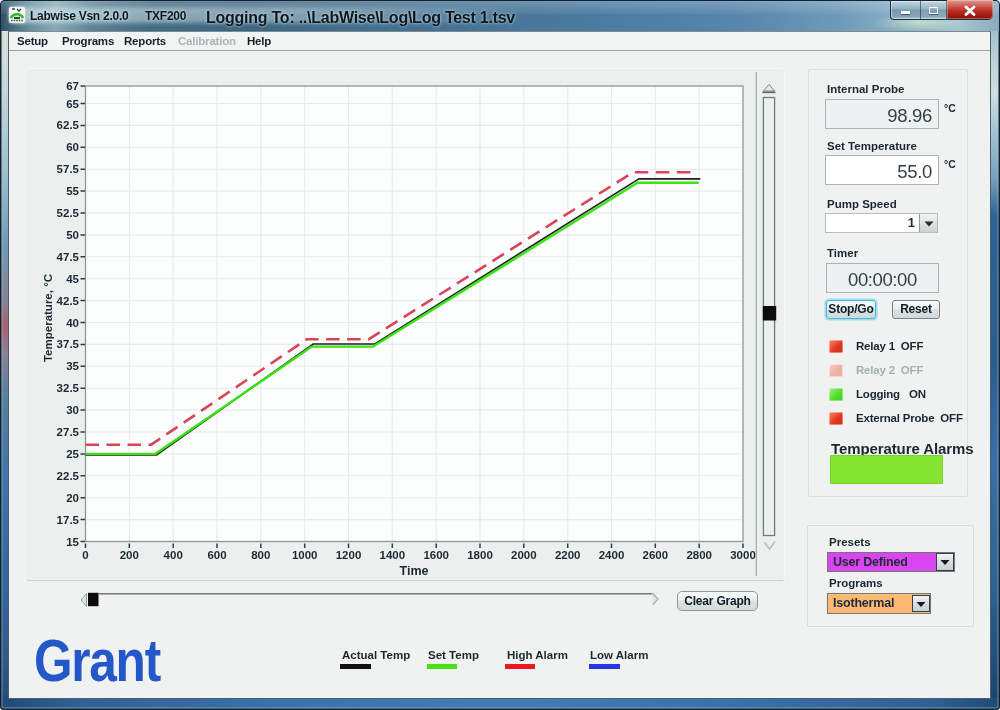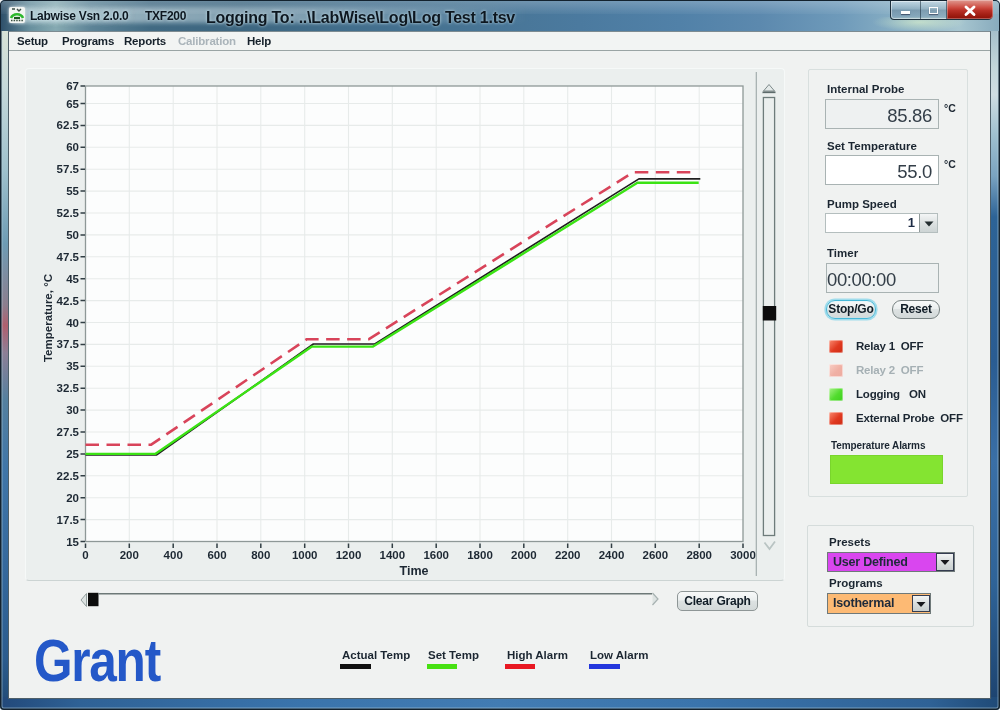--- a/index.html
+++ b/index.html
@@ -1,20 +1,20 @@
 <!DOCTYPE html>
 <html><head><meta charset="utf-8"><title>Labwise</title><style>
 *{margin:0;padding:0;box-sizing:border-box}
 html,body{width:1000px;height:710px;overflow:hidden}
 body{font-family:"Liberation Sans",sans-serif;position:relative;background:#f0f2f1}
 .abs{position:absolute}
 .lbl{position:absolute;font-size:11.5px;font-weight:bold;color:#1b2631;white-space:nowrap}
 .box{position:absolute;border:1px solid #a9b3b3;background:#eef1f1}
 .val{font-size:18.5px;color:#333e48;letter-spacing:-0.3px}
-.btn{position:absolute;border:1px solid #798383;border-radius:9px;background:linear-gradient(#f7f9f9,#ebefef 45%,#dde2e2 50%,#d3d9d9);font-size:12px;letter-spacing:-0.2px;font-weight:bold;color:#101c26;text-align:center}
+.btn{position:absolute;border:1px solid #798383;border-radius:3px;background:linear-gradient(#f7f9f9,#ebefef 45%,#dde2e2 50%,#d3d9d9);font-size:12px;letter-spacing:-0.2px;font-weight:bold;color:#101c26;text-align:center}
 .ind{position:absolute;width:14px;height:13px;border-radius:2px}
 .cmbtxt{position:absolute;font-size:12.5px;font-weight:bold;color:#1e2a3a;letter-spacing:-0.2px}
 </style></head><body>
 
 <div class="abs" style="left:0;top:0;width:1000px;height:710px;background:#3a6e9e;border-radius:5px 5px 4px 4px"></div>
 <div class="abs" style="left:1px;top:20px;width:9px;height:679px;background:linear-gradient(180deg,#dce5d6 0%,#c4d8da 10%,#9fc1cd 22%,#6e9cb4 33%,#8c7e8e 42%,#b05f6e 45%,#8d7f96 49%,#54809f 56%,#4076a8 66%,#35699d 80%,#2b5c8e 94%,#224d79 100%)"></div>
 <div class="abs" style="left:989px;top:20px;width:10px;height:679px;background:linear-gradient(180deg,#9db9c6 0%,#c3d6da 7%,#cfdde2 11%,#9fc0cf 17%,#7aa3c0 23%,#2d6396 29%,#2a5c92 50%,#3a6fa6 65%,#2f6397 83%,#1d4470 100%)"></div>
 <div class="abs" style="left:1px;top:697px;width:998px;height:12px;border-radius:0 0 4px 4px;background:linear-gradient(90deg,#22497a 0%,#2f6296 8%,#3a74ac 30%,#427cb3 50%,#3a74ac 70%,#2f6296 93%,#1f4a77 100%)"></div>
 <div class="abs" style="left:0;top:0;width:1000px;height:710px;border-radius:5px 5px 4px 4px;box-shadow:inset 0 0 0 1.5px #13222e,inset 0 0 0 2.5px rgba(190,215,230,.5)"></div>
 <div class="abs" style="left:1px;top:1px;width:998px;height:30px;border-radius:4px 4px 0 0;background:linear-gradient(90deg,#2e506a 0%,#69919f 3%,#86aab2 5.5%,#5d8497 9%,#416a83 15%,#3d6680 24%,#426e8c 35%,#477494 47%,#4b7a9f 58%,#5181a8 68%,#5c89ae 76%,#6e9aba 84%,#8db3c6 91%,#a7c6d0 96%,#88abbd 100%)"></div>
@@ -116,53 +116,53 @@
 <rect x="762.8" y="306" width="13.4" height="14.5" fill="#0c0c0c"></rect>
 <path d="M764.5 542.5 L769.5 549 L775 541.5" stroke="#b9c4c3" stroke-width="1.8" fill="none"></path>
 <path d="M86.5 593.5 L81 600 L86.5 606.5 Z" fill="#dde3e2" stroke="#939f9e" stroke-width="1"></path>
 <rect x="88" y="592.8" width="10.5" height="13.4" fill="#0c0c0c"></rect>
 <path d="M98.5 593.8H652" stroke="#6d7978" stroke-width="1.6" fill="none"></path>
 <path d="M652.5 593 L658 599 L652.5 605" fill="#dde3e2" stroke="#a7b2b1" stroke-width="1.2"></path>
 </svg>
 
 <div class="lbl" style="left:827px;top:83px">Internal Probe</div>
 <div class="box" style="left:825px;top:98.5px;width:114px;height:30px">
-    <div class="abs val" style="right:6px;top:5px">85.86</div>
+    <div class="abs val" style="right:6px;top:5px">98.96</div>
   </div>
 <div class="lbl" style="left:944px;top:102px;font-size:10.5px">°C</div>
 <div class="lbl" style="left:827px;top:139.5px">Set Temperature</div>
 <div class="box" style="left:825px;top:154.5px;width:114px;height:30px;background:#fff">
     <div class="abs val" style="right:6px;top:5px">55.0</div>
   </div>
 <div class="lbl" style="left:944px;top:158px;font-size:10.5px">°C</div>
 <div class="lbl" style="left:827px;top:197.5px">Pump Speed</div>
 <div class="box" style="left:825px;top:212.5px;width:113px;height:20px;background:#fff;border-color:#b4bebe">
  <div class="abs" style="right:22px;top:1.5px;font-size:13px;font-weight:bold;color:#1c2a44">1</div>
  <div class="abs" style="right:0;top:0;width:18px;height:18px;border-left:1px solid #8f9999;background:linear-gradient(#f4f6f6,#dde2e2 50%,#cdd4d4)">
   <svg width="18" height="18" xmlns="http://www.w3.org/2000/svg">
         <path d="M4.5 7.5h9l-4.5 5z" fill="#242e30"></path>
       </svg>
  </div>
 </div>
 <div class="lbl" style="left:827px;top:246.5px">Timer</div>
 <div class="box" style="left:826px;top:262.5px;width:113px;height:30px">
-    <div class="abs val" style="left:0;right:0;top:5px;text-align:left;letter-spacing:-0.4px">00:00:00</div>
+    <div class="abs val" style="left:0;right:0;top:5px;text-align:center;letter-spacing:-0.4px">00:00:00</div>
   </div>
 <div class="btn" style="left:826px;top:300px;width:50px;height:19px;line-height:17px;border-color:#46b8d8;box-shadow:0 0 0 1.6px #9fdcec,inset 0 0 2px #bce9f4">Stop/Go</div>
 <div class="btn" style="left:892px;top:300px;width:48px;height:19px;line-height:17px">Reset</div>
 
 <div class="ind" style="left:829px;top:340px;background:linear-gradient(135deg,#fa8a70,#e03920 55%,#cc2c14);box-shadow:inset 0 0 0 1px rgba(255,255,255,.4)"></div>
 <div class="lbl" style="left:856px;top:340px;font-size:11.5px;letter-spacing:-0.2px">Relay 1&nbsp; OFF</div>
 <div class="ind" style="left:829px;top:364px;background:linear-gradient(135deg,#f8cfc6,#f0b0a4 55%,#ecaba0);box-shadow:inset 0 0 0 1px rgba(255,255,255,.5)"></div>
 <div class="lbl" style="left:856px;top:364px;font-size:11.5px;letter-spacing:-0.2px;color:#a5b0b4">Relay 2&nbsp; OFF</div>
 <div class="ind" style="left:829px;top:388px;background:linear-gradient(135deg,#a8f288,#52dc2e 55%,#3ecf1e);box-shadow:inset 0 0 0 1px rgba(255,255,255,.4)"></div>
 <div class="lbl" style="left:856px;top:388px;font-size:11.5px;letter-spacing:-0.2px">Logging&nbsp;&nbsp; ON</div>
 <div class="ind" style="left:829px;top:412px;background:linear-gradient(135deg,#fa8a70,#e03920 55%,#cc2c14);box-shadow:inset 0 0 0 1px rgba(255,255,255,.4)"></div>
 <div class="lbl" style="left:856px;top:412px;font-size:11.5px;letter-spacing:-0.2px">External Probe&nbsp; OFF</div>
-<div class="lbl" style="left:831px;top:440px;font-size:10px;letter-spacing:-0.1px">Temperature Alarms</div>
+<div class="lbl" style="left:831px;top:440px;font-size:15px;letter-spacing:-0.1px">Temperature Alarms</div>
 <div class="abs" style="left:830px;top:455px;width:113px;height:29px;background:#84e431;border:1px solid #79d52c"></div>
 
 <div class="lbl" style="left:829px;top:536px">Presets</div>
 <div class="box" style="left:827px;top:551.5px;width:128px;height:20.5px;background:#d946ef;border-color:#6f7979">
  <div class="cmbtxt" style="left:5px;top:2px">User Defined</div>
  <div class="abs" style="right:0.5px;top:0.5px;width:18px;height:17.5px;border:1px solid #343c50;background:linear-gradient(#f2f4f4,#d9dede 50%,#c8cfcf)">
   <svg width="16" height="16" xmlns="http://www.w3.org/2000/svg">
         <path d="M3.5 6h9l-4.5 5z" fill="#16181c"></path>
       </svg>
  </div>

